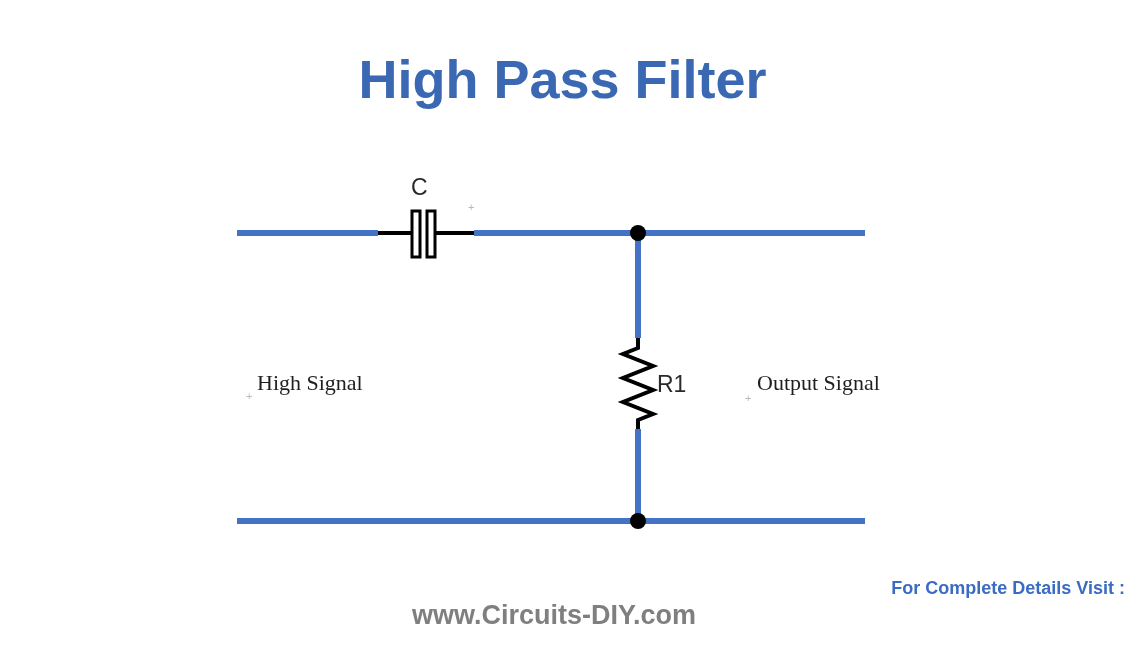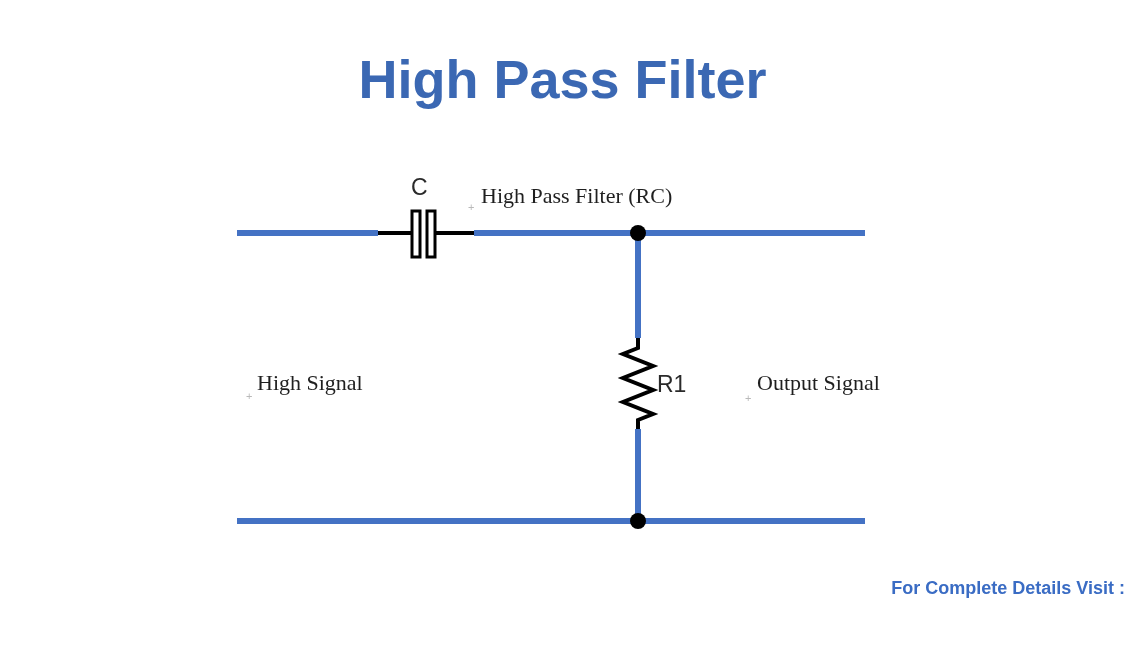--- a/index.html
+++ b/index.html
@@ -104,27 +104,27 @@
     <line x1="638" y1="429" x2="638" y2="521" stroke="#4472c4" stroke-width="6"></line>
 
     <line x1="237" y1="521" x2="865" y2="521" stroke="#4472c4" stroke-width="6"></line>
 
     <circle cx="638" cy="233" r="8" fill="#000000"></circle>
     <circle cx="638" cy="521" r="8" fill="#000000"></circle>
   </svg>
 
   <div class="label sans-label" style="left:411px; top:174px;">C</div>
 
-  <div class="label serif-label" style="left:481px; top:183px;">High Pass Filter (RC)</div>
 
   <div class="label serif-label" style="left:257px; top:370px;">High Signal</div>
 
   <div class="label sans-label" style="left:657px; top:371px;text-align:right;">R1</div>
 
   <div class="label serif-label" style="left:757px; top:370px;text-align:right;">Output Signal</div>
 
   <div class="plus-marker" style="left:468px; top:201px;">+</div>
   <div class="plus-marker" style="left:246px; top:390px;">+</div>
   <div class="plus-marker" style="left:745px; top:392px;">+</div>
 
   <div class="footer-line1">For Complete Details Visit :</div>
+  <div class="footer-line2">www.Circuits-DIY.com</div>
 
 </div>
 
 </body></html>

